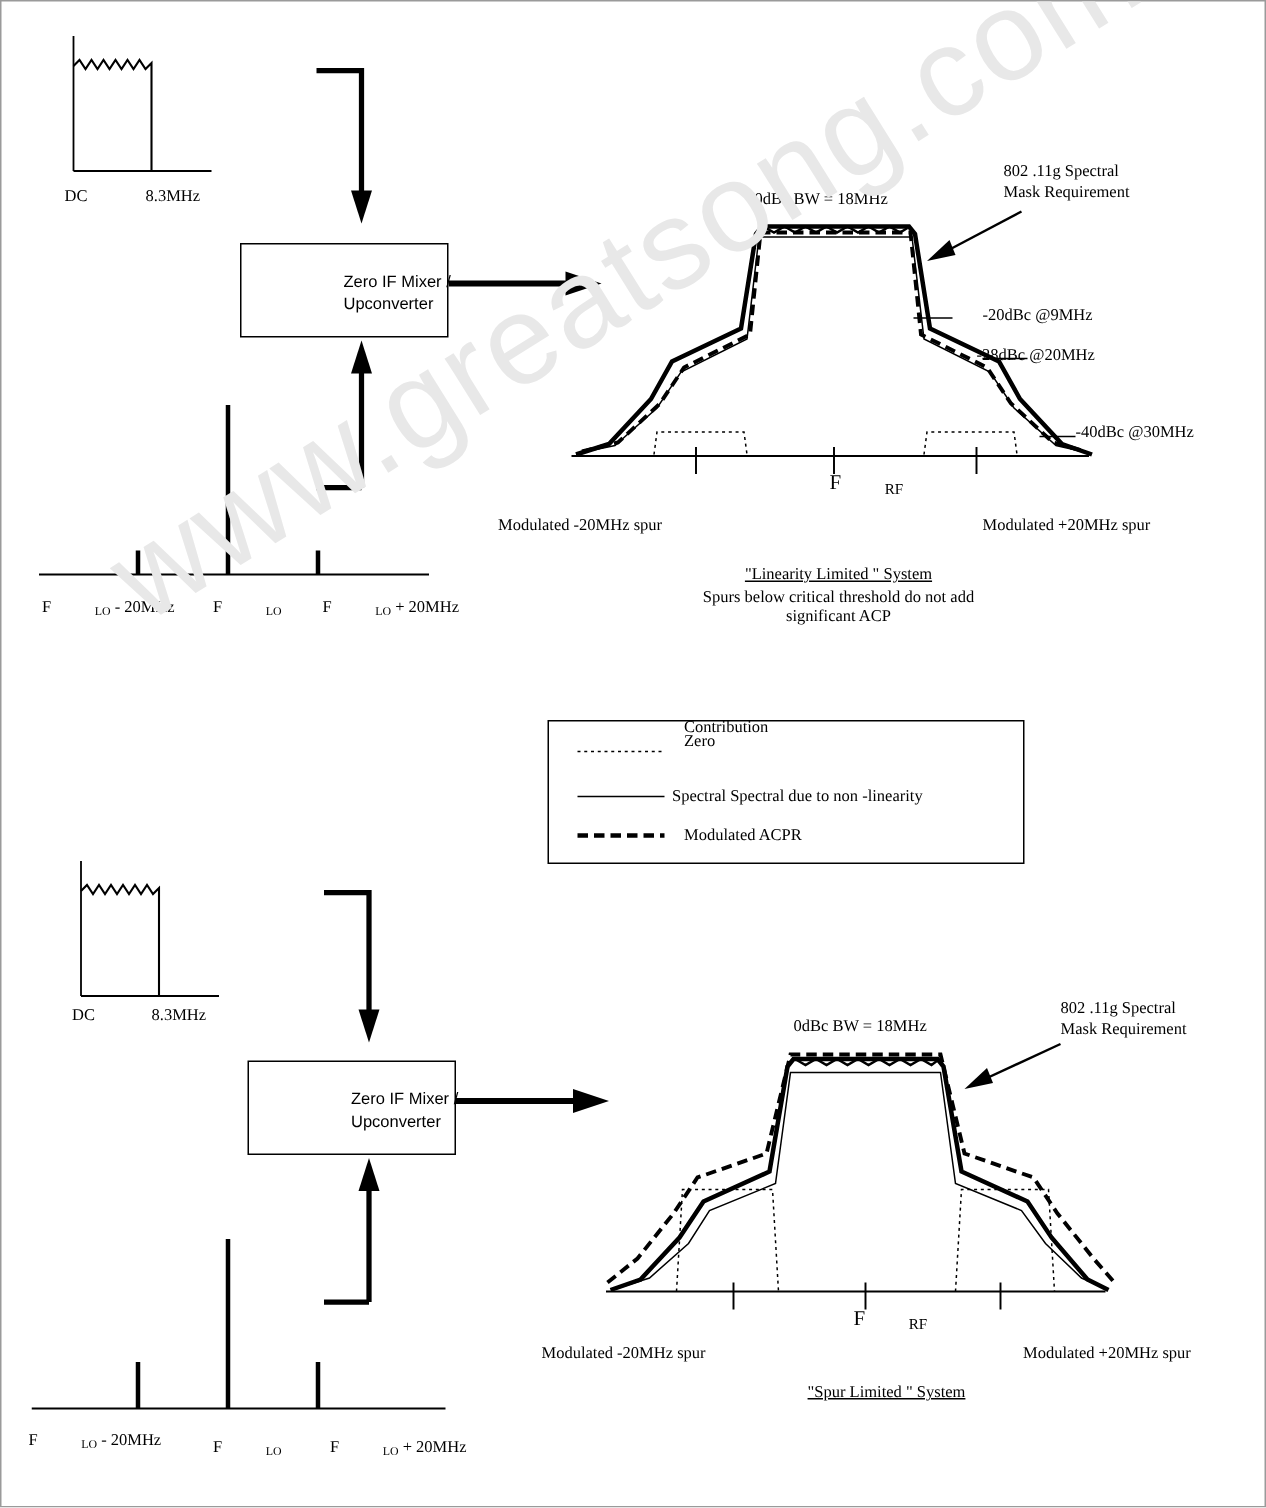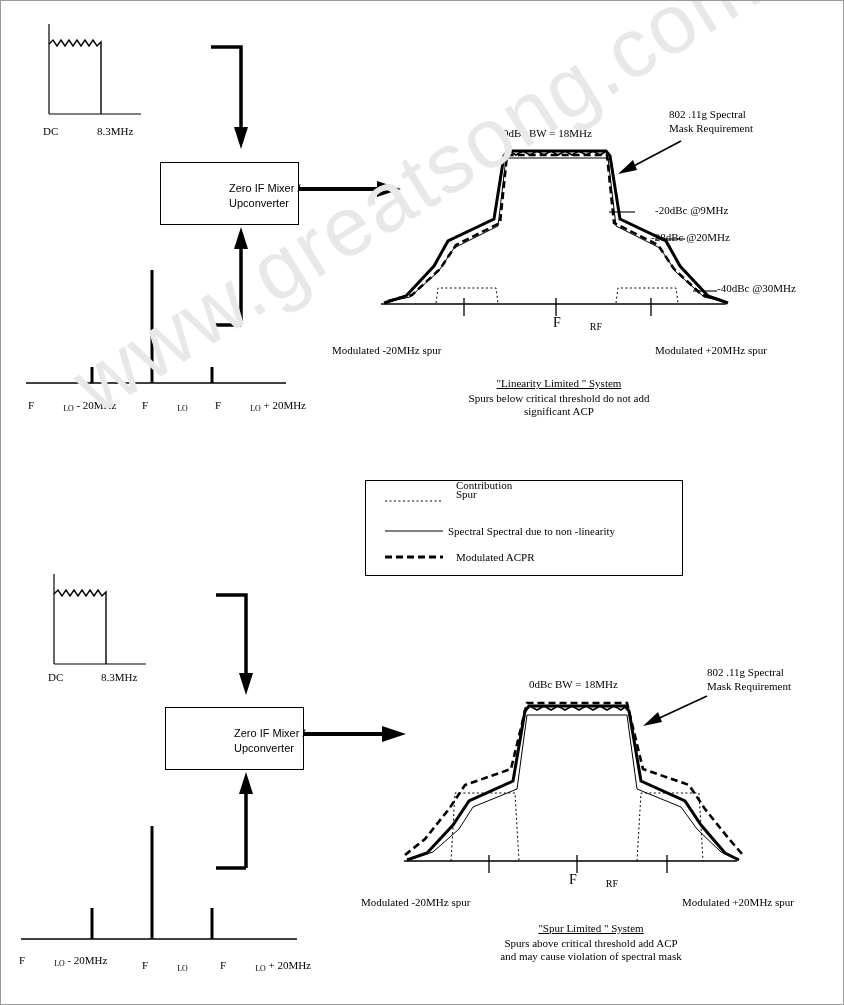--- a/index.html
+++ b/index.html
@@ -171,21 +171,21 @@
   <div class="txt c underline" style="left:398px; top:376px; width:320px;">"Linearity Limited " System</div>
   <div class="txt c" style="left:398px; top:391px; width:320px;">Spurs below critical threshold do not add</div>
   <div class="txt c" style="left:398px; top:404px; width:320px;">significant ACP</div>
 
   <div class="legendbox" style="left:364px; top:479px; width:318px; height:96px;"></div>
   <svg class="abs" style="left:380px; top:490px;" width="70" height="76">
     <line x1="4" y1="10" x2="62" y2="10" stroke="#000" stroke-width="1" stroke-dasharray="2,2.5"></line>
     <line x1="4" y1="40" x2="62" y2="40" stroke="#000" stroke-width="1"></line>
     <line x1="4" y1="66" x2="62" y2="66" stroke="#000" stroke-width="3" stroke-dasharray="7,4"></line>
   </svg>
-  <div class="txt" style="left:455px; top:487px;">Spur</div>
+  <div class="txt" style="left:455px; top:487px;">Zero</div>
   <div class="txt" style="left:455px; top:478px;">Contribution</div>
   <div class="txt" style="left:447px; top:524px;">Spectral Spectral due to non    -linearity</div>
   <div class="txt" style="left:455px; top:550px;">Modulated ACPR</div>
 
   <svg class="abs" style="left:35px; top:565px;" width="120" height="105">
     <line x1="18" y1="8" x2="18" y2="98" stroke="#000" stroke-width="1.2"></line>
     <line x1="18" y1="98" x2="110" y2="98" stroke="#000" stroke-width="1.2"></line>
     <path d="M18,28 L22,24 L26,30 L30,24 L34,30 L38,24 L42,30 L46,24 L50,30 L54,24 L58,30 L62,24 L66,30 L70,26 L70,98" fill="none" stroke="#000" stroke-width="1.4"></path>
   </svg>
   <div class="txt" style="left:47px; top:670px;">DC</div>
@@ -250,16 +250,14 @@
     <line x1="76" y1="5" x2="22" y2="30" stroke="#000" stroke-width="1.6"></line>
     <polygon points="12,35 27,21 31,31" fill="#000"></polygon>
   </svg>
 
   <div class="txt" style="left:568px; top:872px; font-size:14px;"><span>F</span><span class="sub">RF</span></div>
 
   <div class="txt" style="left:360px; top:895px;">Modulated  -20MHz spur</div>
   <div class="txt" style="left:681px; top:895px;">Modulated  +20MHz spur</div>
 
   <div class="txt c underline" style="left:430px; top:921px; width:320px;">"Spur Limited " System</div>
-  <div class="txt c" style="left:430px; top:936px; width:320px;">Spurs above critical threshold add ACP</div>
-  <div class="txt c" style="left:430px; top:949px; width:320px;">and may cause violation of spectral mask</div>
 
 </div>
 
 </body></html>

